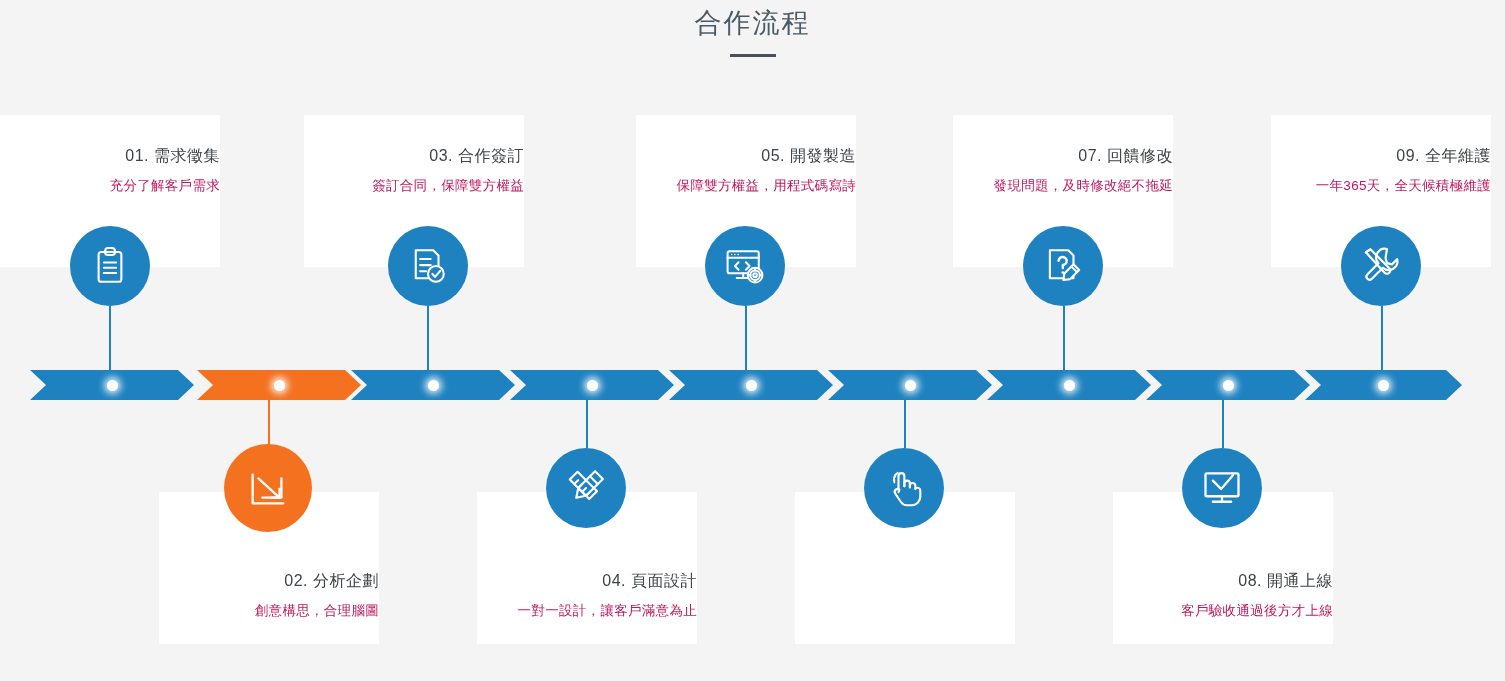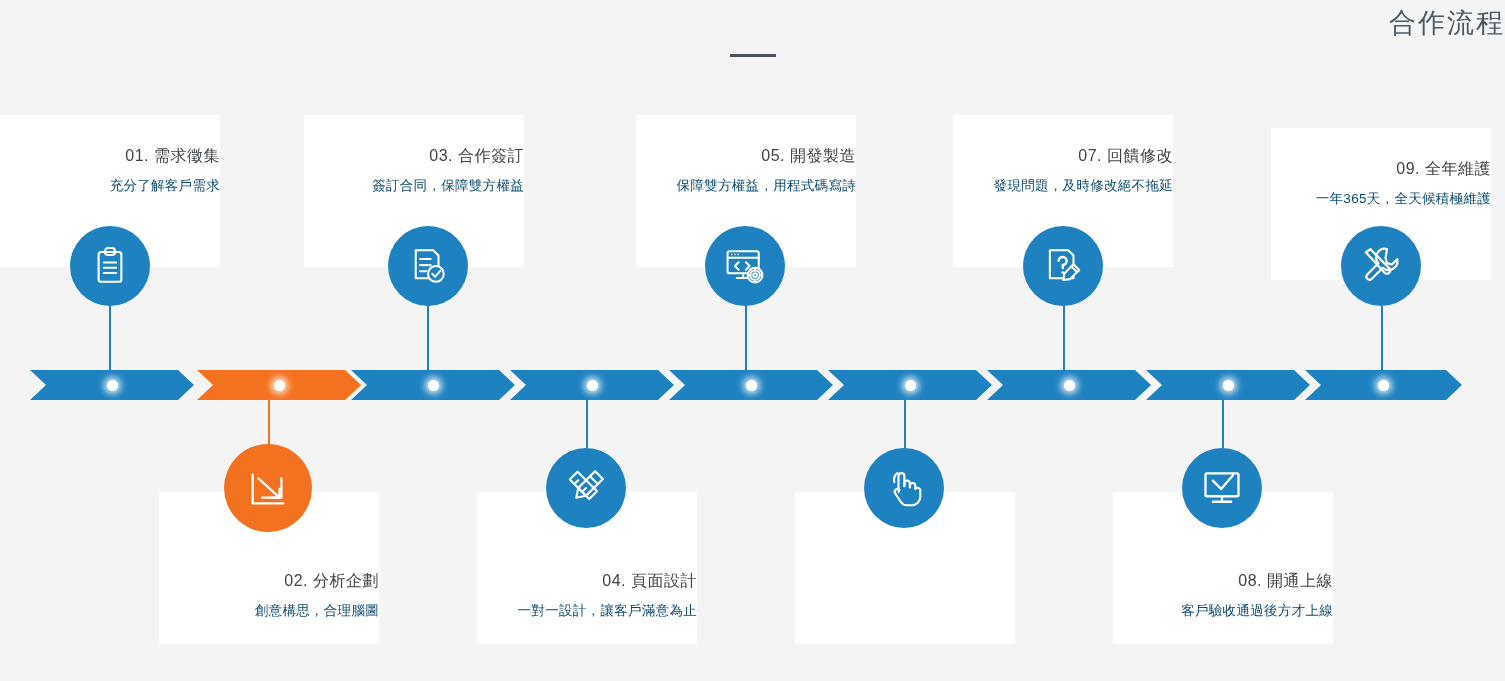--- a/index.html
+++ b/index.html
@@ -16,21 +16,21 @@
     position: relative;
   }
 
   
   .header {
     position: absolute;
     top: 0;
     left: 0;
     width: 1505px;
     height: 90px;
-    text-align: right;
+    text-align: center;
   }
   .page-title {
     margin: 0;
     padding-top: 6px;
     font-size: 27px;
     font-weight: 400;
     color: #4a5a66;
     letter-spacing: 2px;
     line-height: 34px;
   }
@@ -129,21 +129,21 @@
     font-size: 16px;
     font-weight: 400;
     color: #3f4448;
     line-height: 22px;
     letter-spacing: 0.5px;
   }
   .card-desc {
     margin: 0;
     font-size: 13.5px;
     font-weight: 400;
-    color: #0c4a6e;
+    color: #be185d;
     line-height: 20px;
     letter-spacing: 0.3px;
   }
   
   .card.top .card-title { padding-top: 30px; }
   .card.top .card-desc  { padding-top: 9px; }
   
   .card.bottom .card-title { padding-top: 78px; }
   .card.bottom .card-desc  { padding-top: 9px; }
 </style>
@@ -170,21 +170,21 @@
   <div class="card top" style="left:636px; top:115px; width:220px; height:152px;">
     <p class="card-title">05. 開發製造</p>
     <p class="card-desc">保障雙方權益，用程式碼寫詩</p>
   </div>
 
   <div class="card top" style="left:953px; top:115px; width:220px; height:152px;">
     <p class="card-title">07. 回饋修改</p>
     <p class="card-desc">發現問題，及時修改絕不拖延</p>
   </div>
 
-  <div class="card top" style="left:1271px; top:128px; width:220px; height:152px;">
+  <div class="card top" style="left:1271px; top:115px; width:220px; height:152px;">
     <p class="card-title">09. 全年維護</p>
     <p class="card-desc">一年365天，全天候積極維護</p>
   </div>
 
   <div class="card bottom" style="left:159px; top:492px; width:220px; height:152px;">
     <p class="card-title">02. 分析企劃</p>
     <p class="card-desc">創意構思，合理腦圖</p>
   </div>
 
   <div class="card bottom" style="left:477px; top:492px; width:220px; height:152px;">

